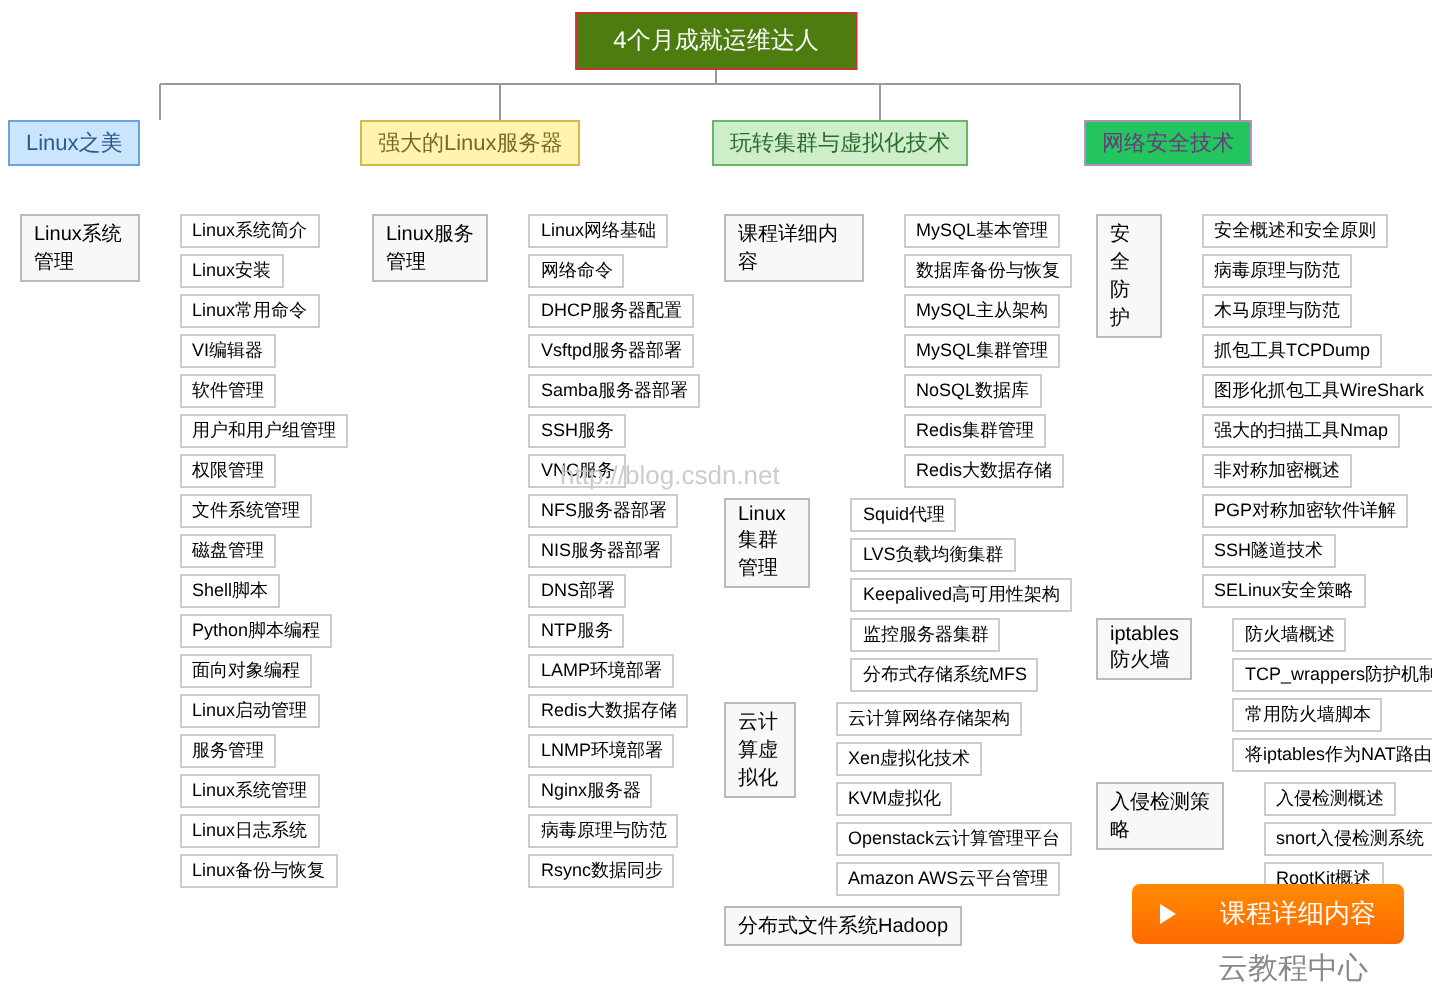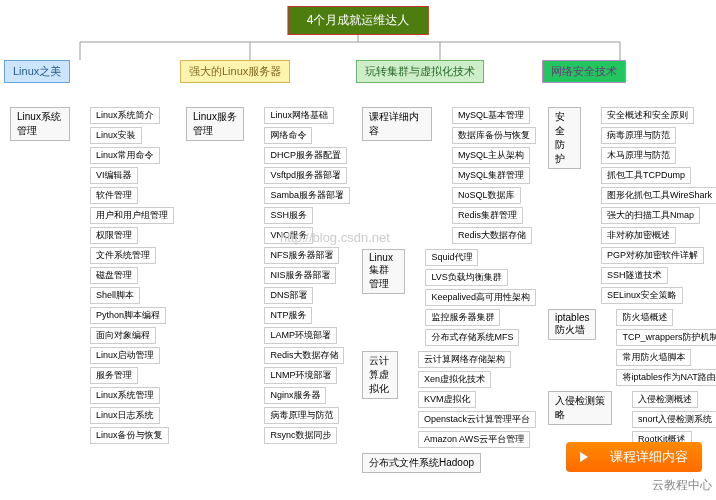--- a/index.html
+++ b/index.html
@@ -14,21 +14,21 @@
 .c2 .cat{background:#fff3b0;border-color:#d4b84a;color:#7a6820}
 .c3 .cat{background:#cdeec9;border-color:#6ab56a;color:#2a6a2a}
 .c4 .cat{background:#22c55e;border-color:#b88ac8;color:#6a3a7a}
 .sub{padding:2px 6px;border:1px solid #bbb;background:#f8f8f8;font-size:10px;margin:0 0 5px 6px;display:inline-block;align-self:flex-start}
 .items{margin-left:20px;display:flex;flex-direction:column;gap:2px}
 .item{padding:1px 5px;border:1px solid #ccc;background:#fff;font-size:9px;display:inline-block;align-self:flex-start;white-space:nowrap;margin-bottom:1px}
 .grp{margin-bottom:4px;display:flex;flex-direction:row}
 .wm{position:absolute;top:230px;left:280px;color:#ccc;font-size:13px;pointer-events:none}
 .btn{position:absolute;bottom:28px;right:14px;background:linear-gradient(#ff8a00,#ff6a00);color:#fff;padding:6px 14px;border-radius:4px;font-size:13px;display:flex;align-items:center;gap:22px}
 .btn .arr{width:0;height:0;border-left:8px solid #fff;border-top:5px solid transparent;border-bottom:5px solid transparent}
-.ftr{position:absolute;bottom:6px;right:4px;font-size:12px;color:#888}
+.ftr{position:absolute;bottom:6px;right:32px;font-size:15px;color:#888}
 svg.lines{position:absolute;top:0;left:0;pointer-events:none}
 </style>
 </head>
 <body>
 
 <svg class="lines" width="716" height="70">
 <path d="M358 30 L358 42 M80 42 L620 42 M80 42 L80 60 M250 42 L250 60 M440 42 L440 60 M620 42 L620 60" stroke="#999" fill="none" stroke-width="1"></path>
 </svg>
 
 <div class="root">4个月成就运维达人</div>

